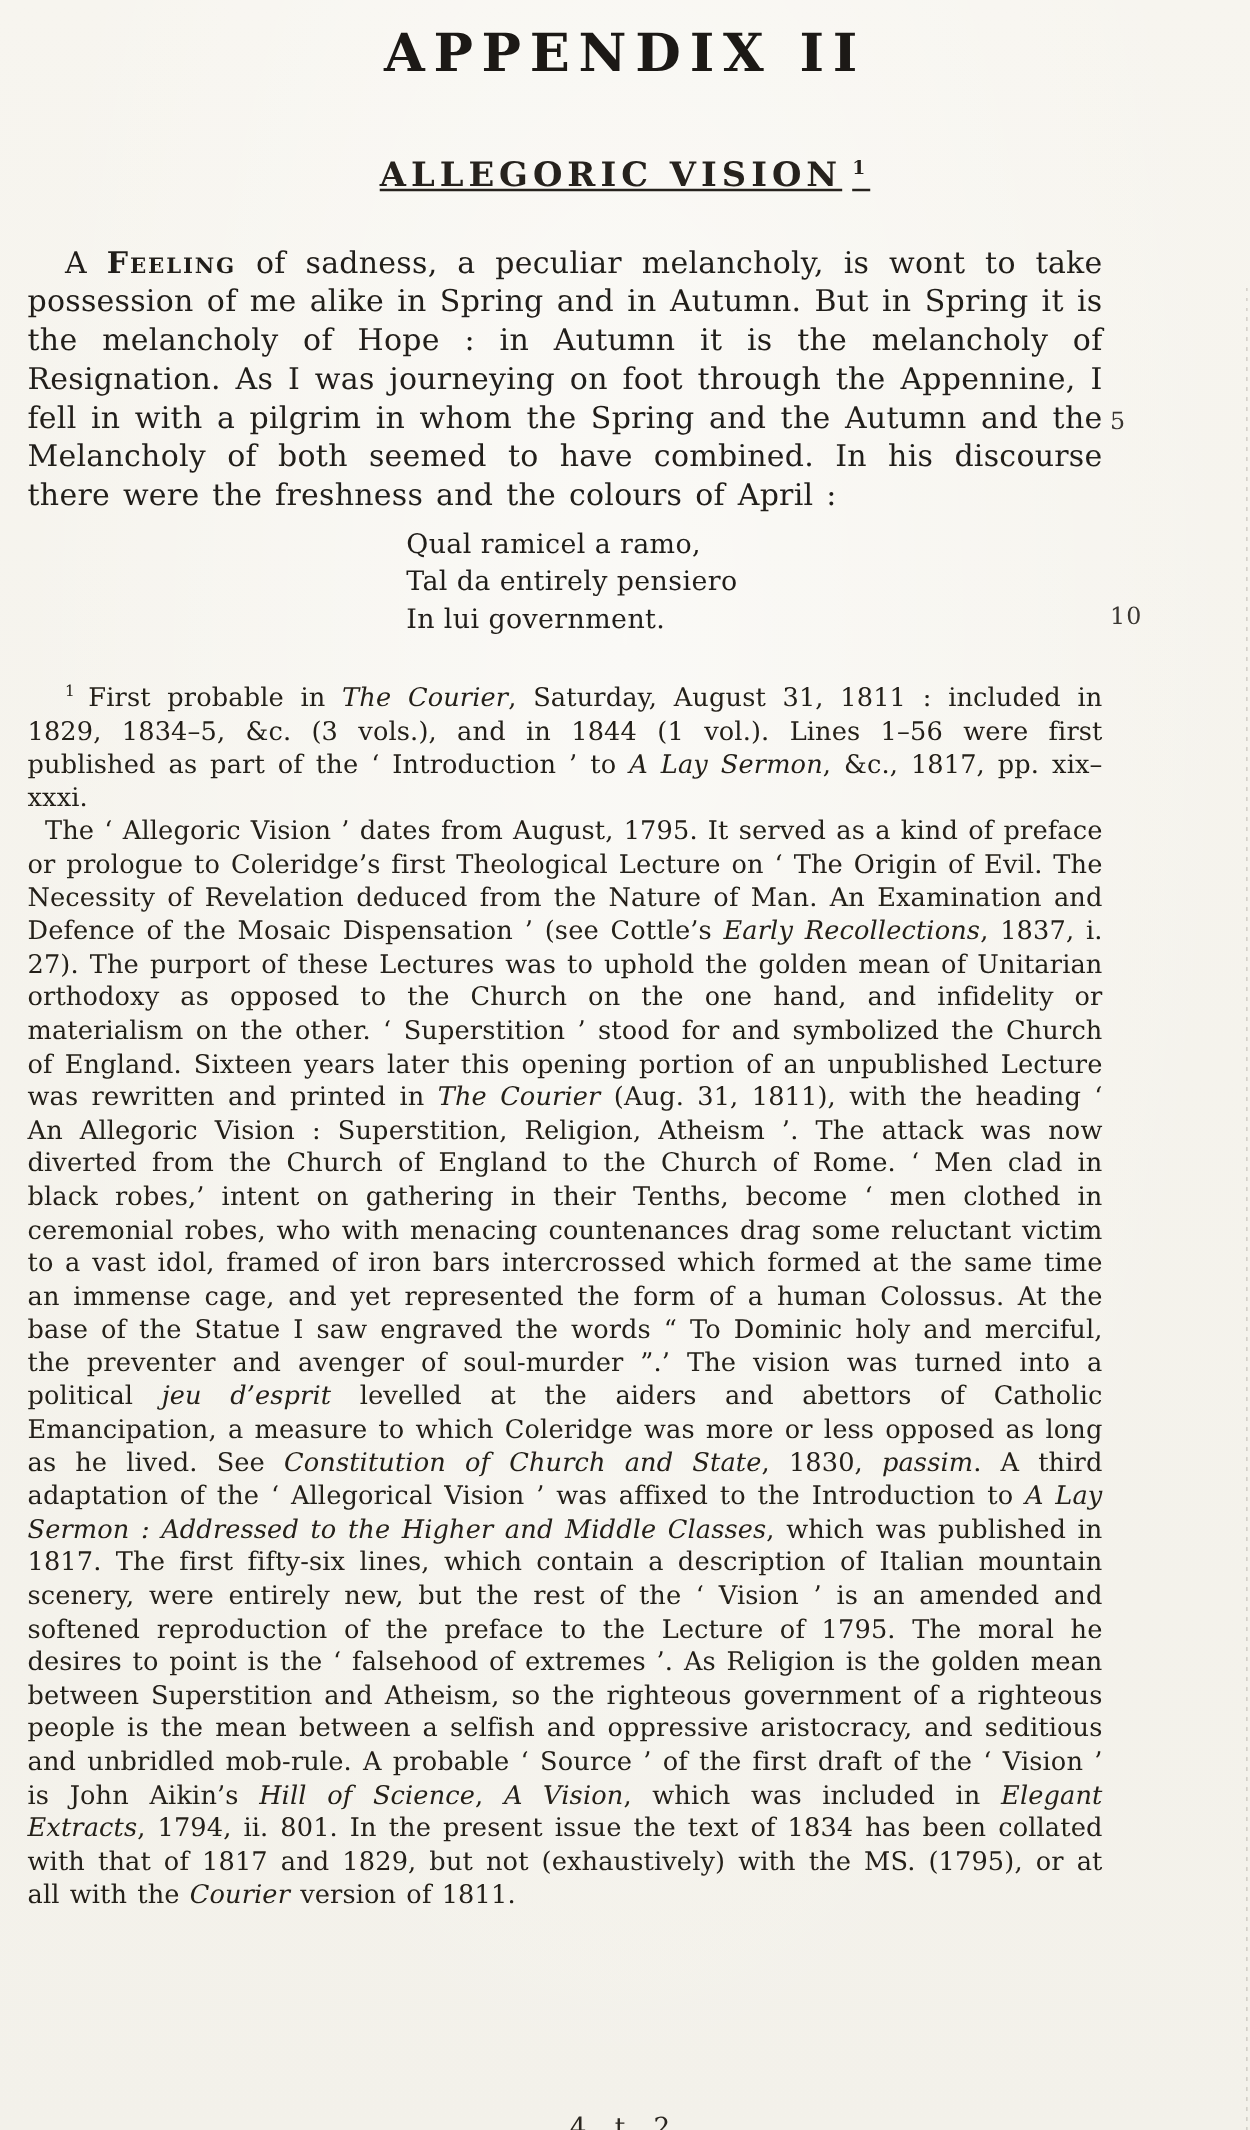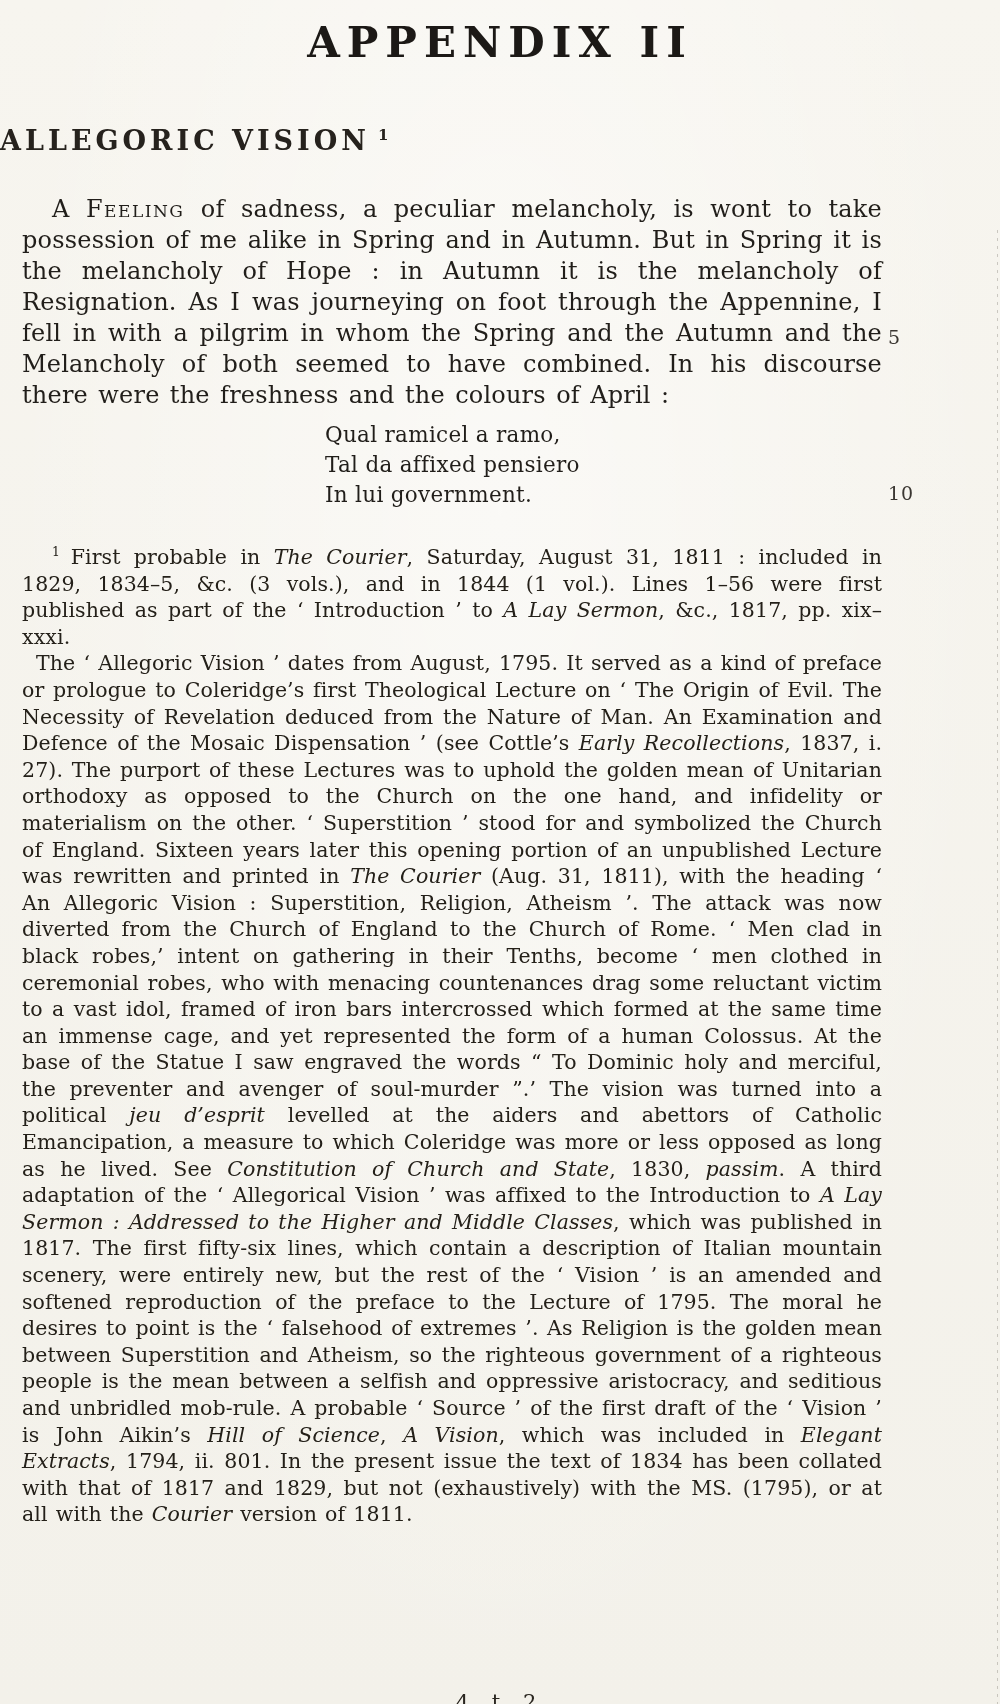--- a/index.html
+++ b/index.html
@@ -19,24 +19,26 @@
   .title {
     padding-top: 18px;
     text-align: center;
     font-size: 42px;
     font-weight: bold;
     letter-spacing: 7px;
     color: #1c1916;
   }
   .subtitle {
     margin-top: 58px;
+    text-align: center;
     font-size: 27px;
     font-weight: bold;
     letter-spacing: 4px;
     color: #26221d;
+    text-decoration: underline;
   }
   .head-sup {
     font-size: 15px;
     vertical-align: super;
     margin-left: 8px;
     font-weight: bold;
   }
   .body-par {
     margin: 38px 118px 0 22px;
     font-size: 24px;
@@ -59,21 +61,21 @@
     line-height: 26.6px;
     text-align: justify;
     word-spacing: 1.5px;
     letter-spacing: 0.1px;
     color: #242019;
   }
   .fn1 { text-indent: 30px; }
   .fn2 { text-indent: 14px; }
   .sup { vertical-align: super; font-size: 0.6em; line-height: 0; }
   .italic { font-style: italic; }
-  .smallcaps { font-variant: small-caps; letter-spacing: 1.5px; }
+  .smallcaps { font-variant: small-caps; letter-spacing: 1.5px; font-weight: bold; }
   .margin-num {
     position: absolute;
     left: 888px;
     font-size: 19px;
     color: #3a3631;
     letter-spacing: 1px;
   }
   .n5 { top: 326px; }
   .n10 { top: 482px; }
   .signature {
@@ -104,21 +106,21 @@
   <div class="title">APPENDIX II</div>
 
   <div class="subtitle">
     <span>ALLEGORIC VISION</span><sup class="head-sup">1</sup>
   </div>
 
   <p class="body-par"><span>A </span><span class="smallcaps">Feeling</span><span> of sadness, a peculiar melancholy, is wont to take possession of me alike in Spring and in Autumn.  But in Spring it is the melancholy of Hope : in Autumn it is the melancholy of Resignation.  As I was journeying on foot through the Appennine, I fell in with a pilgrim in whom the Spring and the Autumn and the Melancholy of both seemed to have combined.  In his discourse there were the freshness and the colours of April :</span></p>
 
   <div class="verse">
     <div class="verse-line">Qual ramicel a ramo,</div>
-    <div class="verse-line">Tal da affixed pensiero</div>
+    <div class="verse-line">Tal da entirely pensiero</div>
     <div class="verse-line">In lui government.</div>
   </div>
 
   <div class="footnotes">
     <p class="fn fn1"><span class="sup">1 </span><span>First probable in </span><span class="italic">The Courier</span><span>, Saturday, August 31, 1811 : included in 1829, 1834–5, &amp;c. (3 vols.), and in 1844 (1 vol.).  Lines 1–56 were first published as part of the ‘ Introduction ’ to </span><span class="italic">A Lay Sermon</span><span>, &amp;c., 1817, pp. xix–xxxi.</span></p>
     <p class="fn fn2"><span>The ‘ Allegoric Vision ’ dates from August, 1795.  It served as a kind of preface or prologue to Coleridge’s first Theological Lecture on ‘ The Origin of Evil.  The Necessity of Revelation deduced from the Nature of Man.  An Examination and Defence of the Mosaic Dispensation ’ (see Cottle’s </span><span class="italic">Early Recollections</span><span>, 1837, i. 27).  The purport of these Lectures was to uphold the golden mean of Unitarian orthodoxy as opposed to the Church on the one hand, and infidelity or materialism on the other.  ‘ Superstition ’ stood for and symbolized the Church of England.  Sixteen years later this opening portion of an unpublished Lecture was rewritten and printed in </span><span class="italic">The Courier</span><span> (Aug. 31, 1811), with the heading ‘ An Allegoric Vision : Superstition, Religion, Atheism ’.  The attack was now diverted from the Church of England to the Church of Rome.  ‘ Men clad in black robes,’ intent on gathering in their Tenths, become ‘ men clothed in ceremonial robes, who with menacing countenances drag some reluctant victim to a vast idol, framed of iron bars intercrossed which formed at the same time an immense cage, and yet represented the form of a human Colossus.  At the base of the Statue I saw engraved the words “ To Dominic holy and merciful, the preventer and avenger of soul-murder ”.’  The vision was turned into a political </span><span class="italic">jeu d’esprit</span><span> levelled at the aiders and abettors of Catholic Emancipation, a measure to which Coleridge was more or less opposed as long as he lived.  See </span><span class="italic">Constitution of Church and State</span><span>, 1830, </span><span class="italic">passim</span><span>.  A third adaptation of the ‘ Allegorical Vision ’ was affixed to the Introduction to </span><span class="italic">A Lay Sermon : Addressed to the Higher and Middle Classes</span><span>, which was published in 1817.  The first fifty-six lines, which contain a description of Italian mountain scenery, were entirely new, but the rest of the ‘ Vision ’ is an amended and softened reproduction of the preface to the Lecture of 1795.  The moral he desires to point is the ‘ falsehood of extremes ’.  As Religion is the golden mean between Superstition and Atheism, so the righteous government of a righteous people is the mean between a selfish and oppressive aristocracy, and seditious and unbridled mob-rule.  A probable ‘ Source ’ of the first draft of the ‘ Vision ’ is John Aikin’s </span><span class="italic">Hill of Science</span><span>, </span><span class="italic">A Vision</span><span>, which was included in </span><span class="italic">Elegant Extracts</span><span>, 1794, ii. 801.  In the present issue the text of 1834 has been collated with that of 1817 and 1829, but not (exhaustively) with the MS. (1795), or at all with the </span><span class="italic">Courier</span><span> version of 1811.</span></p>
   </div>
 
   <div class="margin-num n5">5</div>
 

